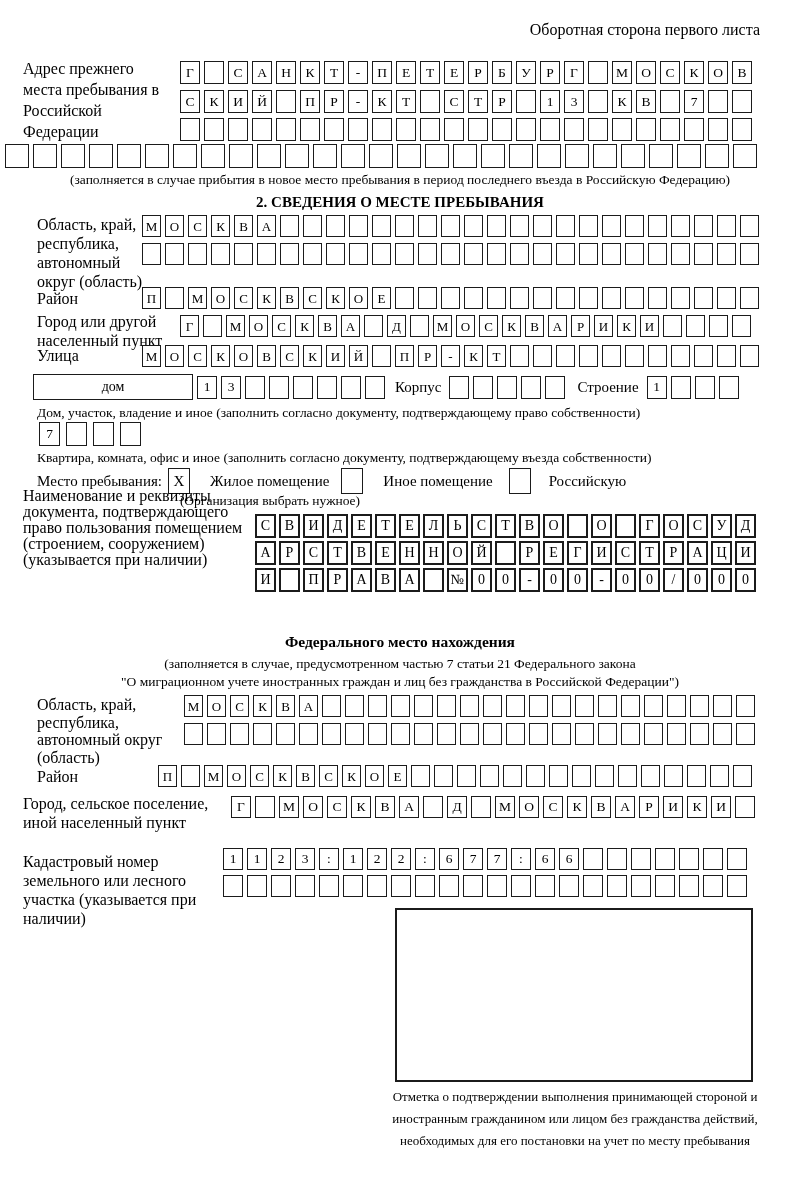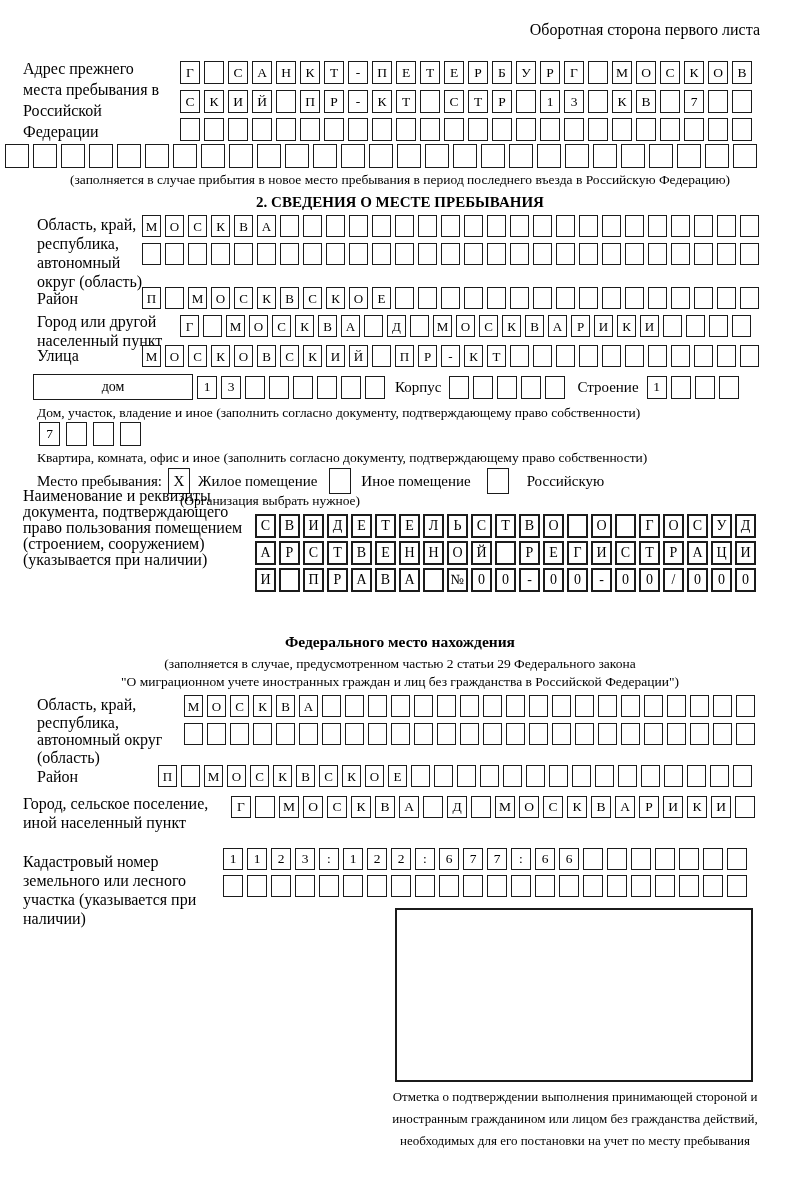--- a/index.html
+++ b/index.html
@@ -336,28 +336,28 @@
 <div class="abs note" style="left:37px;top:405px;">Дом, участок, владение и иное (заполнить согласно документу, подтверждающему право собственности)</div>
 
 <div class="abs inlrow" style="left:33px;top:422px;">
   <div class="boxrow kv" style="margin-left:6px;">
       <div class="cbox">7</div>
       <div class="cbox"></div>
       <div class="cbox"></div>
       <div class="cbox"></div>
     </div>
 </div>
-<div class="abs note" style="left:37px;top:450px;">Квартира, комната, офис и иное (заполнить согласно документу, подтверждающему право собственности)</div>
+<div class="abs note" style="left:37px;top:450px;">Квартира, комната, офис и иное (заполнить согласно документу, подтверждающему въезда собственности)</div>
 
 <div class="abs inlrow" style="left:37px;top:468px;">
   <div class="inl-label">Место пребывания:</div>
   <div class="cbox check" style="margin-left:6px;">X</div>
-  <div class="inl-label" style="margin-left:8px;">Жилое помещение</div>
+  <div class="inl-label" style="margin-left:20px;">Жилое помещение</div>
   <div class="cbox check" style="margin-left:12px;"></div>
-  <div class="inl-label" style="margin-left:10px;">Иное помещение</div>
+  <div class="inl-label" style="margin-left:20px;">Иное помещение</div>
   <div class="cbox check" style="margin-left:16px;"></div>
   <div class="inl-label" style="margin-left:18px;">Российскую</div>
 </div>
 <div class="abs note center" style="left:150px;top:493px;width:240px;">(Организация выбрать нужное)</div>
 
 <div class="abs label" style="left:23px;top:488px;width:230px;line-height:16px;">Наименование и реквизиты документа, подтверждающего право пользования помещением (строением, сооружением) (указывается при наличии)</div>
 <div class="abs boxrow doc" style="left:255px;top:514px;">
     <div class="cbox">С</div>
     <div class="cbox">В</div>
     <div class="cbox">И</div>
@@ -421,21 +421,21 @@
     <div class="cbox">-</div>
     <div class="cbox">0</div>
     <div class="cbox">0</div>
     <div class="cbox">/</div>
     <div class="cbox">0</div>
     <div class="cbox">0</div>
     <div class="cbox">0</div>
   </div>
 
 <div class="abs center bold fullw" style="top:633px;font-size:15.5px;">Федерального место нахождения</div>
-<div class="abs note center fullw" style="top:656px;">(заполняется в случае, предусмотренном частью 2 статьи 29 Федерального закона</div>
+<div class="abs note center fullw" style="top:656px;">(заполняется в случае, предусмотренном частью 7 статьи 21 Федерального закона</div>
 <div class="abs note center fullw" style="top:674px;">"О миграционном учете иностранных граждан и лиц без гражданства в Российской Федерации")</div>
 
 <div class="abs label" style="left:37px;top:696px;width:152px;line-height:17.5px;">Область, край, республика, автономный округ (область)</div>
 <div class="abs boxrow sm" style="left:184px;top:695px;">
     <div class="cbox">М</div>
     <div class="cbox">О</div>
     <div class="cbox">С</div>
     <div class="cbox">К</div>
     <div class="cbox">В</div>
     <div class="cbox">А</div>

